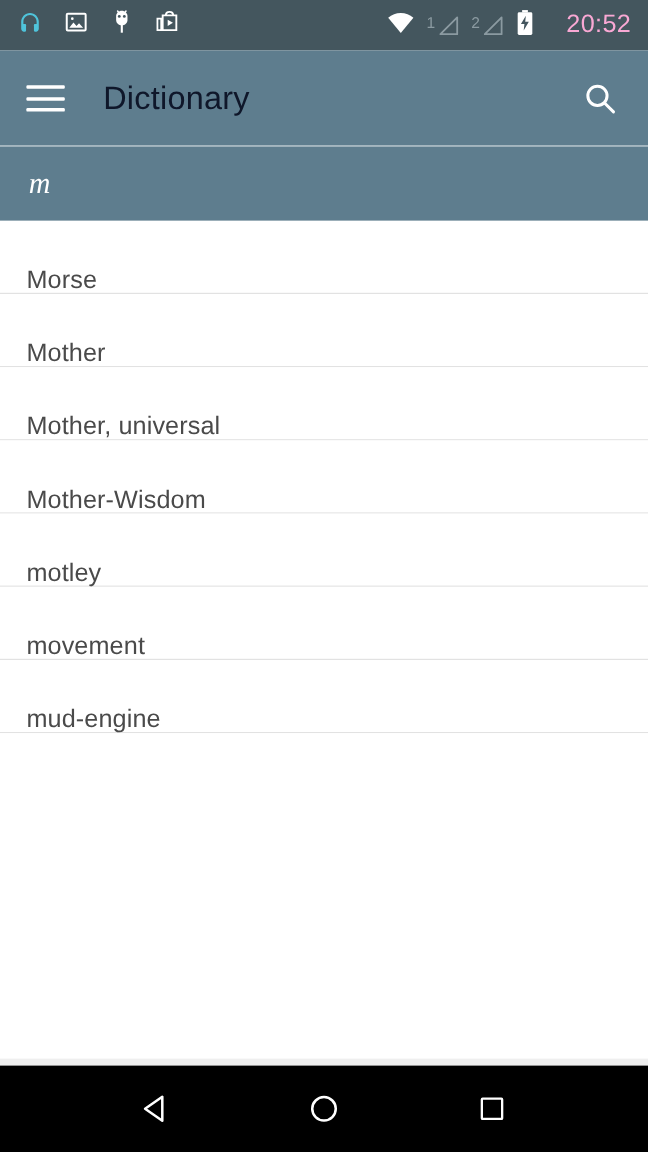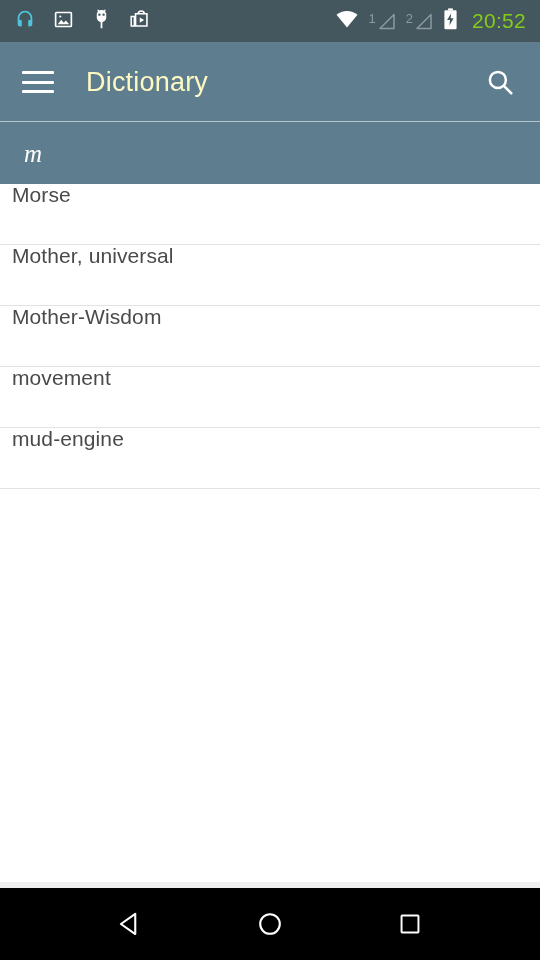--- a/index.html
+++ b/index.html
@@ -21,22 +21,22 @@
     height:42px; flex:0 0 42px;
     background:#44565E;
     display:flex; align-items:center;
     padding:0 14px 0 14px;
     color:#ffffff;
   }
   .status-left { display:flex; align-items:center; gap:17px; }
   .status-right { margin-left:auto; display:flex; align-items:center; gap:9px; }
   .st-ico { display:block; }
   .status-clock {
-    font-size:21px; font-weight:400; color:#84cc16;
-    letter-spacing:.3px; margin-left:5px;
+    font-size:21px; font-weight:400; color:#f9a8d4;
+    letter-spacing:.3px; margin-left:18px;
     font-family:"Liberation Sans", sans-serif;
   }
   .sig-wrap { display:flex; align-items:center; }
   .sig-num {
     font-size:13px; color:#8b9aa1; margin-right:1px;
     line-height:1; position:relative; top:-3px;
   }
 
   
   .app-bar {
@@ -51,21 +51,21 @@
     height:1px; background:rgba(255,255,255,.55);
   }
   .hamburger {
     width:32px; height:22px;
     display:flex; flex-direction:column; justify-content:space-between;
     cursor:pointer; flex:0 0 auto;
   }
   .hamburger span { display:block; height:3px; background:#ffffff; border-radius:1px; }
   .app-title {
     margin-left:32px;
-    font-size:27px; color:#fef9c3; font-weight:400;
+    font-size:27px; color:#0f172a; font-weight:400;
     letter-spacing:.2px; line-height:1;
   }
   .search-btn {
     margin-left:auto; width:40px; height:40px;
     display:flex; align-items:center; justify-content:center;
     cursor:pointer;
   }
 
   
   .section-header {
@@ -83,22 +83,22 @@
 
   
   .list {
     flex:1 1 auto;
     background:#ffffff;
     overflow:hidden;
     position:relative;
   }
   .list-item {
     height:61px;
-    display:flex; align-items:flex-start;
-    padding-left:12px;
+    display:flex; align-items:flex-end;
+    padding-left:22px;
     border-bottom:1px solid #e2e2e2;
     background:#ffffff;
     cursor:pointer;
   }
   .list-item-label {
     font-size:21px; color:#4a4a4a;
     font-weight:400; letter-spacing:.1px;
     line-height:1;
   }
   .list-tail { height:26px; background:#ffffff; }
@@ -212,24 +212,30 @@
 
   <div class="section-header">
     <span class="section-header-label">m</span>
   </div>
 
   <div class="list">
     <div class="list-item">
       <span class="list-item-label">Morse</span>
     </div>
     <div class="list-item">
+      <span class="list-item-label">Mother</span>
+    </div>
+    <div class="list-item">
       <span class="list-item-label">Mother, universal</span>
     </div>
     <div class="list-item">
       <span class="list-item-label">Mother-Wisdom</span>
+    </div>
+    <div class="list-item">
+      <span class="list-item-label">motley</span>
     </div>
     <div class="list-item">
       <span class="list-item-label">movement</span>
     </div>
     <div class="list-item">
       <span class="list-item-label">mud-engine</span>
     </div>
     <div class="list-tail"></div>
   </div>
 

